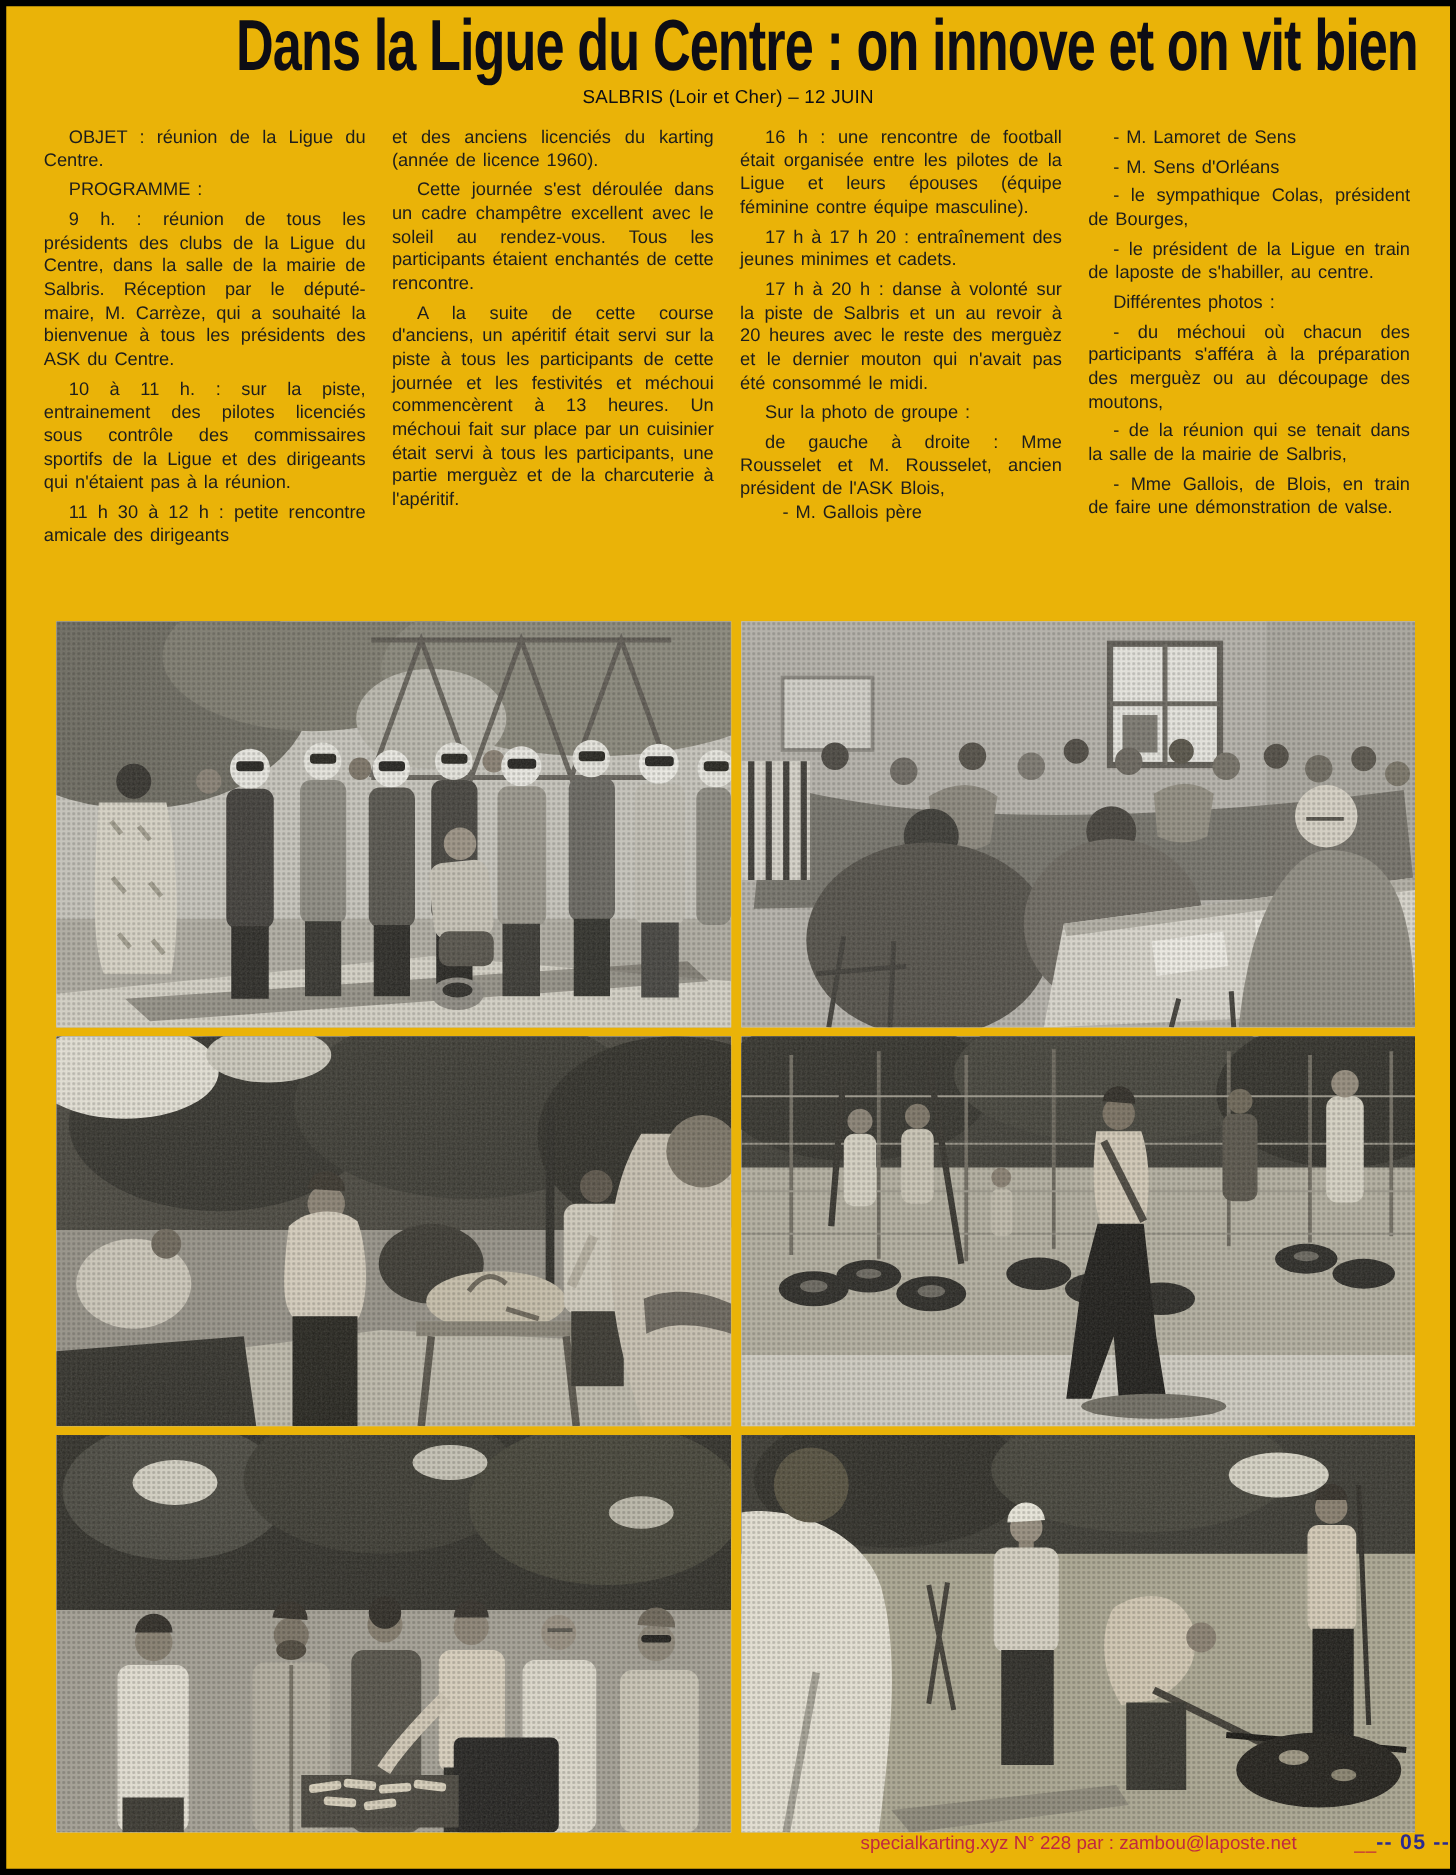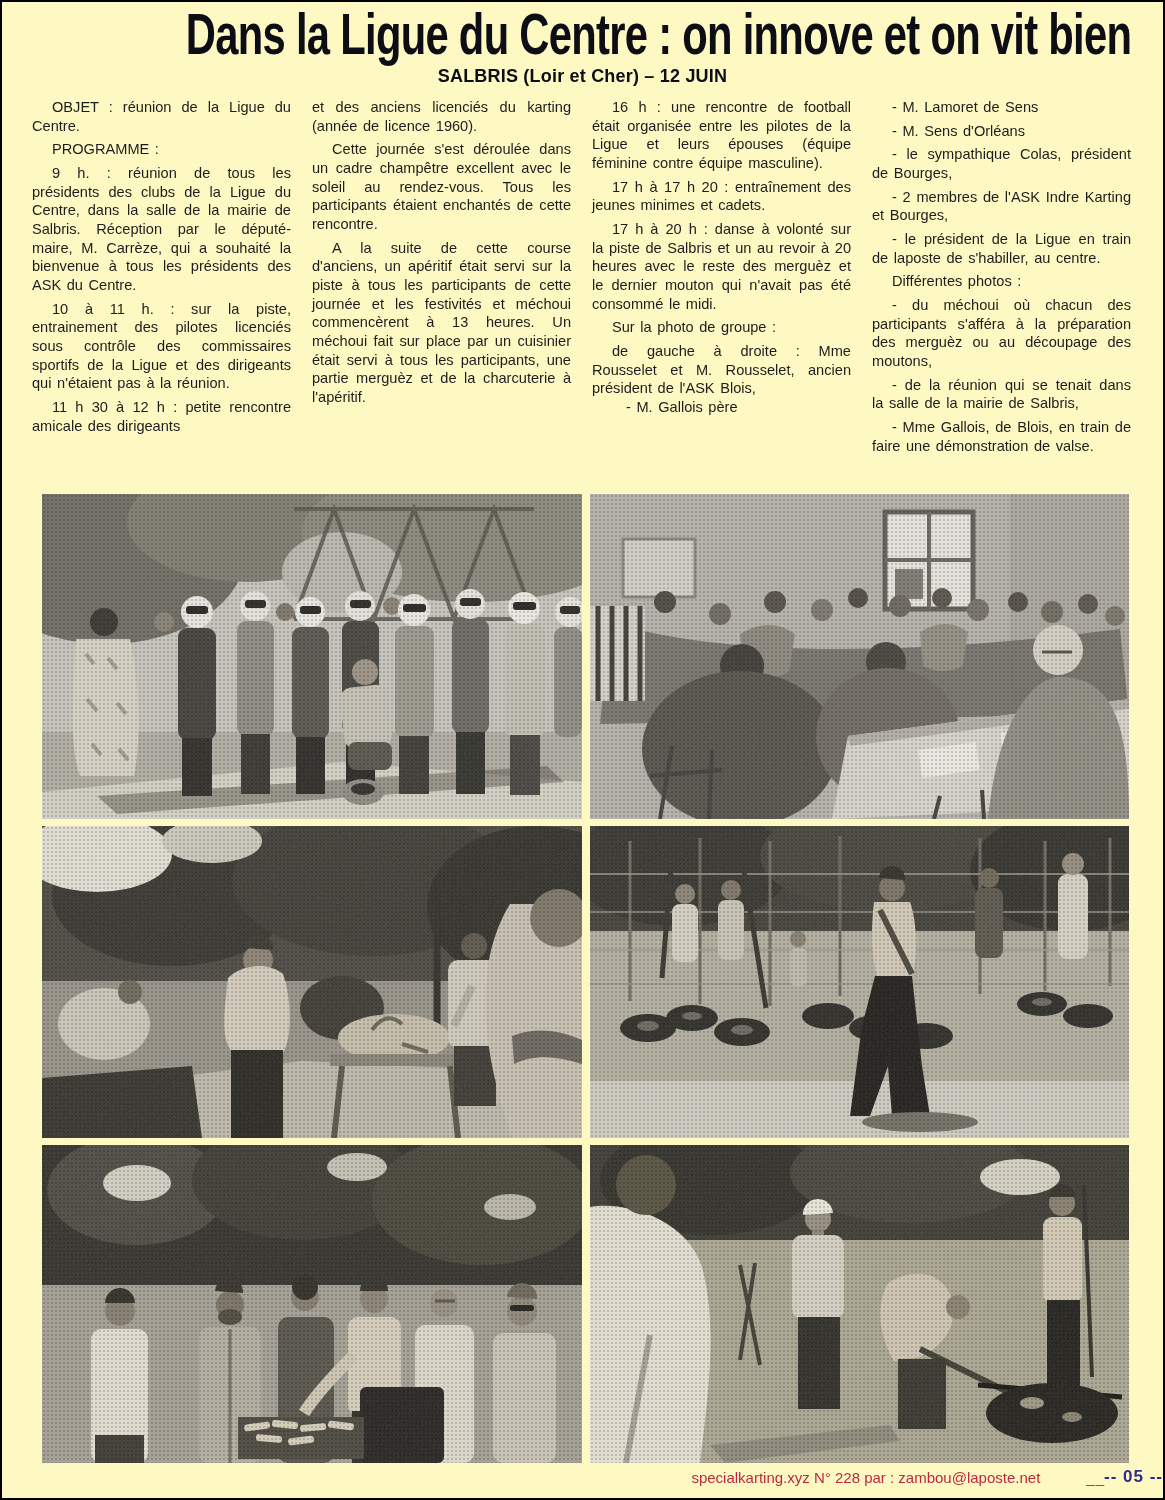--- a/index.html
+++ b/index.html
@@ -1,29 +1,29 @@
 <!DOCTYPE html>
 <html lang="fr"><head>
 <meta charset="utf-8">
 <style>
   html,body{margin:0;padding:0;background:#888;}
   .page{
     position:relative;width:1165px;height:1500px;margin:0 auto;
-    background:#fef9c3;border:2px solid #000000;box-sizing:border-box;
+    background:#eab308;border:5px solid #000000;box-sizing:border-box;
     font-family:"Liberation Sans",sans-serif;overflow:hidden;color:#222;
   }
   
   .headline{position:absolute;top:2px;left:0;right:0;text-align:center;white-space:nowrap;}
   .headline span{
     display:inline-block;transform:scaleX(.72);transform-origin:center top;
     font-size:58px;font-weight:700;letter-spacing:-1px;color:#0d0d15;line-height:1.02;
   }
   .subtitle{
     position:absolute;top:64px;left:0;right:0;text-align:center;
-    font-size:18px;font-weight:700;color:#0d0d15;letter-spacing:.2px;
+    font-size:15px;font-weight:400;color:#0d0d15;letter-spacing:.2px;
   }
   
   .columns{position:absolute;top:96px;left:30px;right:32px;display:flex;gap:21px;}
   .col{flex:1;font-size:14.6px;line-height:1.28;text-align:justify;color:#1d1d1d;word-spacing:1.5px;}
   .col p{margin:0 0 5px;text-indent:20px;}
   .col[data-name="article-column-2"] p:first-child{text-indent:0;}
   .col[data-name="article-column-3"] p:nth-child(5){margin-bottom:0;}
   .col[data-name="article-column-3"] p:nth-child(6){text-indent:34px;}
   
   .photo-grid{
@@ -81,21 +81,20 @@
         <p data-name="paragraph">17 h à 17 h 20 : entraînement des jeunes minimes et cadets.</p>
         <p data-name="paragraph">17 h à 20 h : danse à volonté sur la piste de Salbris et un au revoir à 20 heures avec le reste des merguèz et le dernier mouton qui n'avait pas été consommé le midi.</p>
         <p data-name="paragraph">Sur la photo de groupe :</p>
         <p data-name="paragraph">de gauche à droite : Mme Rousselet et M. Rousselet, ancien président de l'ASK Blois,</p>
         <p data-name="paragraph">- M. Gallois père</p>
       </div>
     <div class="col" data-name="article-column-4">
         <p data-name="paragraph">- M. Lamoret de Sens</p>
         <p data-name="paragraph">- M. Sens d'Orléans</p>
         <p data-name="paragraph">- le sympathique Colas, président de Bourges,</p>
-        <p data-name="paragraph">- 2 membres de l'ASK Indre Karting et Bourges,</p>
         <p data-name="paragraph">- le président de la Ligue en train de laposte de s'habiller, au centre.</p>
         <p data-name="paragraph">Différentes photos :</p>
         <p data-name="paragraph">- du méchoui où chacun des participants s'afféra à la préparation des merguèz ou au découpage des moutons,</p>
         <p data-name="paragraph">- de la réunion qui se tenait dans la salle de la mairie de Salbris,</p>
         <p data-name="paragraph">- Mme Gallois, de Blois, en train de faire une démonstration de valse.</p>
       </div>
   </div>
 
   <div class="photo-grid" data-name="photo-grid">
 

